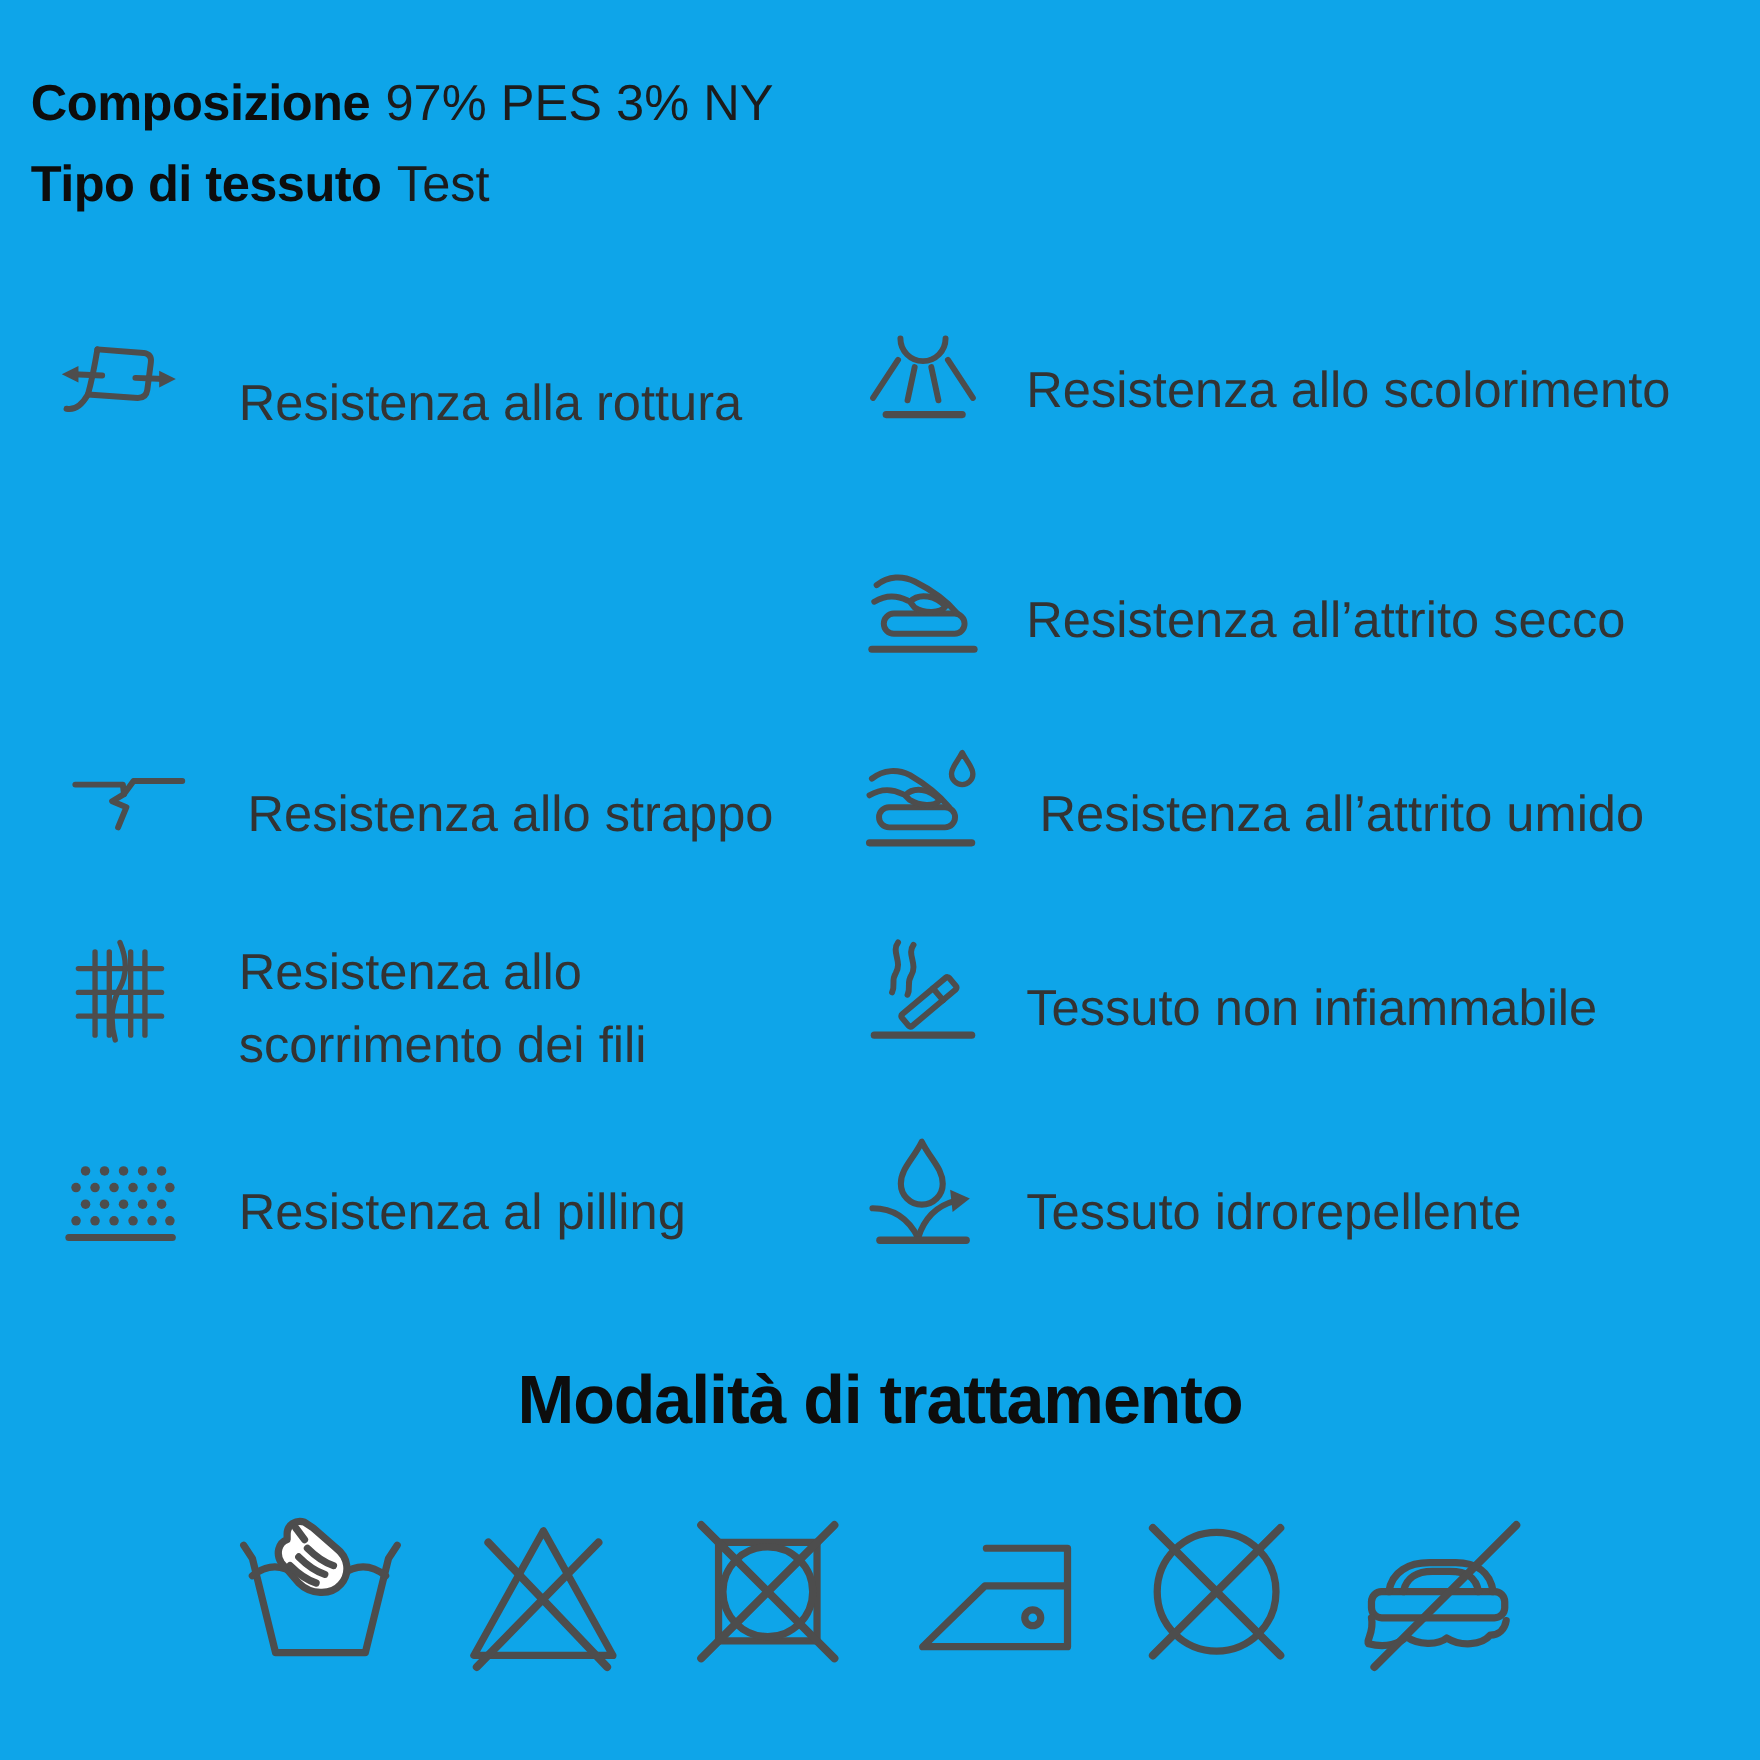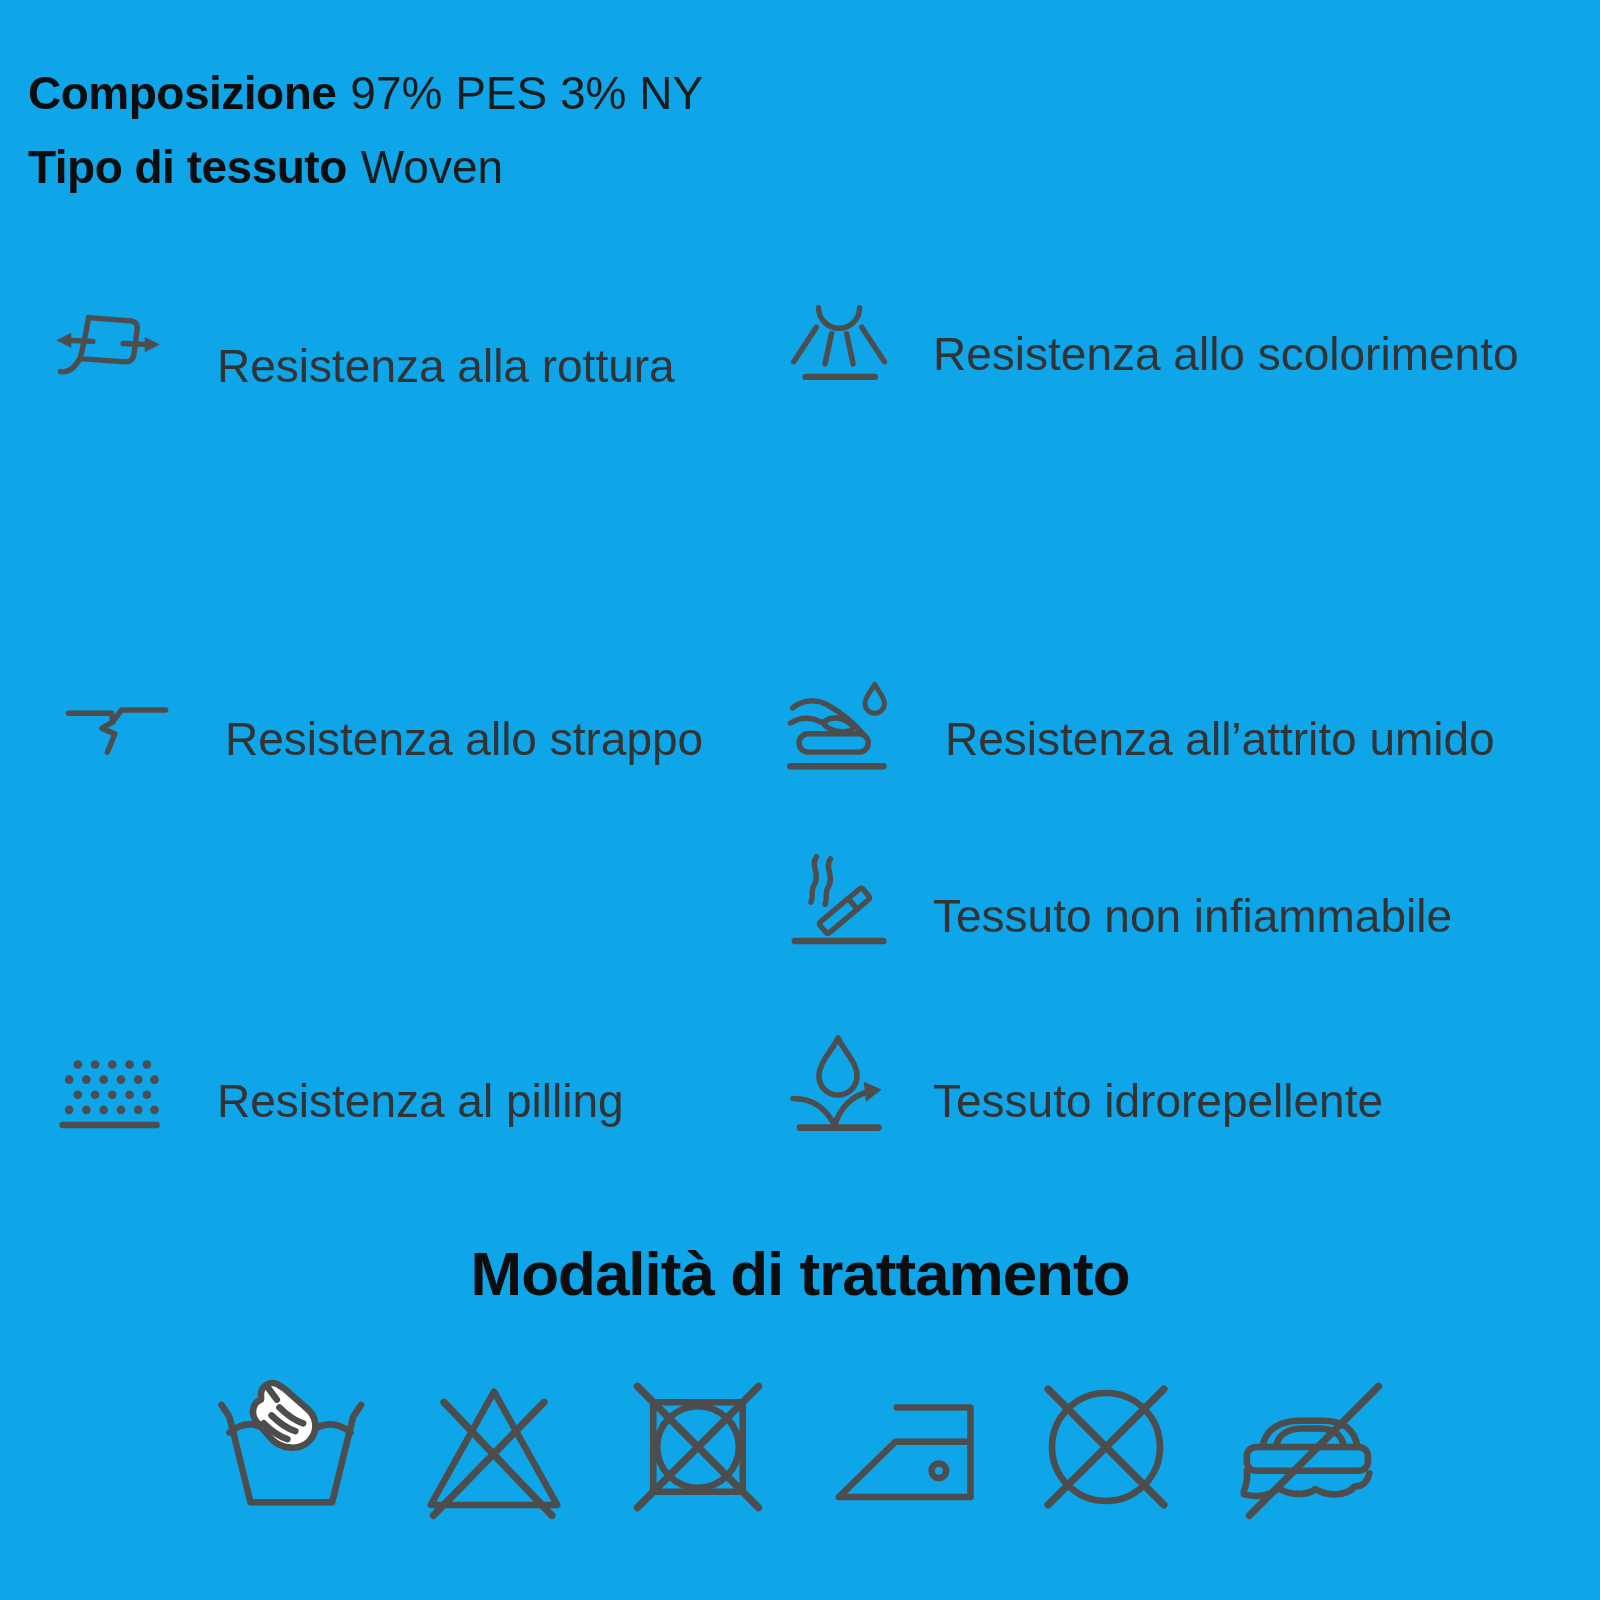--- a/index.html
+++ b/index.html
@@ -37,21 +37,21 @@
 </head>
 <body>
 
 <div class="canvas">
 
   <div class="header">
     <div>
       <span class="b">Composizione</span><span>97% PES 3% NY</span>
     </div>
     <div>
-      <span class="b">Tipo di tessuto</span><span>Woven</span>
+      <span class="b">Tipo di tessuto</span><span>Test</span>
     </div>
   </div>
 
   <div class="frow left" style="left:40px;top:270px;">
     <div class="ibox">
       <svg class="fi" width="108" height="108" viewBox="0 0 100 100">
         <path d="M32,20 Q28,44 24,58 Q16,72 6,70"></path>
         <path d="M32,20 L71,23 Q78,24 77,31 L74,54 Q73,61 66,61 L24,58"></path>
         <line x1="36" y1="42" x2="12" y2="41"></line>
         <polygon class="fill" points="16,34 2,41 16,48"></polygon>
@@ -66,20 +66,37 @@
   <div class="frow left" style="left:48px;top:643px;">
     <div class="ibox">
       <svg class="fi" width="108" height="108" viewBox="0 0 100 100">
         <path d="M6,41 H46 L47,49"></path>
         <path d="M96,38 H55 L47,49 L37,55 L49,60 L42,77"></path>
       </svg>
     </div>
     <div class="lbl">Resistenza allo strappo</div>
   </div>
 
+  <div class="frow left wrap tall" style="left:40px;top:790px;">
+    <div class="ibox">
+      <svg class="fi" width="108" height="108" viewBox="0 0 100 100">
+        <g class="thin">
+          <line x1="30" y1="18" x2="30" y2="88"></line>
+          <line x1="42" y1="18" x2="42" y2="88"></line>
+          <line x1="60" y1="18" x2="60" y2="88"></line>
+          <line x1="72" y1="18" x2="72" y2="88"></line>
+          <line x1="16" y1="32" x2="86" y2="32"></line>
+          <line x1="16" y1="52" x2="86" y2="52"></line>
+          <line x1="16" y1="72" x2="86" y2="72"></line>
+          <path d="M51,10 C57,24 57,38 50,50 C43,64 43,78 47,92"></path>
+        </g>
+      </svg>
+    </div>
+    <div class="lbl">Resistenza allo scorrimento dei fili</div>
+  </div>
 
   <div class="frow left" style="left:40px;top:1005px;">
     <div class="ibox">
       <svg class="fi" width="108" height="108" viewBox="0 0 100 100">
         <g class="fill">
           <circle cx="22" cy="31" r="4"></circle>
             <circle cx="38" cy="31" r="4"></circle>
             <circle cx="54" cy="31" r="4"></circle>
             <circle cx="70" cy="31" r="4"></circle>
             <circle cx="86" cy="31" r="4"></circle>
@@ -114,20 +131,32 @@
         <line x1="30" y1="40" x2="9" y2="72"></line>
         <line x1="44" y1="46" x2="38" y2="74"></line>
         <line x1="58" y1="46" x2="64" y2="74"></line>
         <line x1="72" y1="40" x2="93" y2="72"></line>
         <line class="base" x1="20" y1="86" x2="84" y2="86"></line>
       </svg>
     </div>
     <div class="lbl">Resistenza allo scolorimento</div>
   </div>
 
+  <div class="frow right" style="left:770px;top:467px;">
+    <div class="ibox">
+      <svg class="fi" width="108" height="108" viewBox="0 0 100 100">
+        <rect x="18" y="60" width="68" height="17" rx="8.5"></rect>
+        <path d="M12,36 C22,28 34,28 44,33 C58,40 70,48 80,60"></path>
+        <path d="M10,50 C20,44 30,45 38,49"></path>
+        <path d="M40,50 C48,42 62,45 70,54 C66,60 52,60 44,55 Z"></path>
+        <line class="base" x1="8" y1="90" x2="94" y2="90"></line>
+      </svg>
+    </div>
+    <div class="lbl">Resistenza all’attrito secco</div>
+  </div>
 
   <div class="frow right" style="left:770px;top:643px;gap:12px;">
     <div class="ibox">
       <svg class="fi" width="108" height="108" viewBox="0 0 100 100">
         <rect x="14" y="60" width="64" height="17" rx="8.5"></rect>
         <path d="M8,36 C18,28 30,28 40,33 C52,40 63,48 73,60"></path>
         <path d="M6,50 C16,44 26,45 34,49"></path>
         <path d="M36,50 C44,42 57,45 65,54 C61,60 48,59 40,54 Z"></path>
         <path class="thin" d="M84,14 C80,22 75,26 75,32 A9,9 0 0 0 93,32 C93,26 88,22 84,14 Z"></path>
         <line class="base" x1="6" y1="90" x2="92" y2="90"></line>

